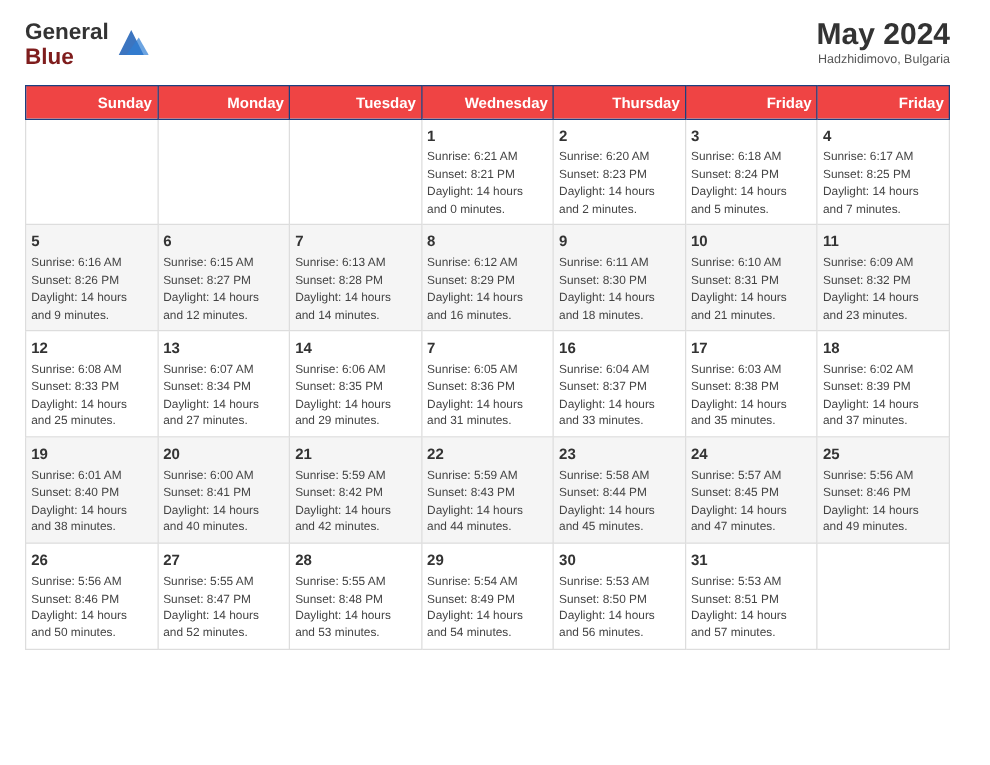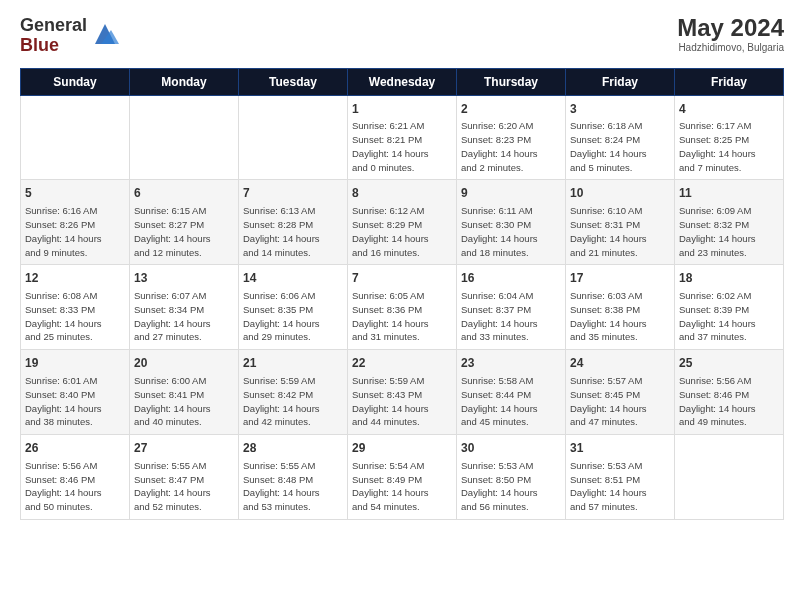--- a/index.html
+++ b/index.html
@@ -5,21 +5,21 @@
     * { box-sizing: border-box; margin: 0; padding: 0; }
     body {
       font-family: Arial, sans-serif;
       background: #fff;
       width: 792px;
       min-height: 612px;
       overflow: hidden;
     }
     .page {
       width: 792px;
-      padding: 16px 8px 10px 20px;
+      padding: 16px 32px 10px 20px;
       background: #fff;
     }
     .header {
       display: flex;
       justify-content: space-between;
       align-items: flex-start;
       margin-bottom: 12px;
     }
     .logo {
       display: flex;
@@ -59,24 +59,24 @@
       font-size: 10px;
       color: #555;
       margin-top: 2px;
     }
     .calendar {
       width: 100%;
       border-collapse: collapse;
       font-size: 10.5px;
     }
     .calendar thead tr th {
-      background: #0f172a;
+      background: #ef4444;
       color: #fff;
       padding: 6px 4px;
-      text-align: center;
+      text-align: right;
       font-weight: bold;
       font-size: 12px;
       border: 1px solid #1a4080;
     }
     .calendar tbody tr td {
       vertical-align: top;
       padding: 5px 4px;
       border: 1px solid #ddd;
       width: calc(100% / 7);
       min-height: 70px;

